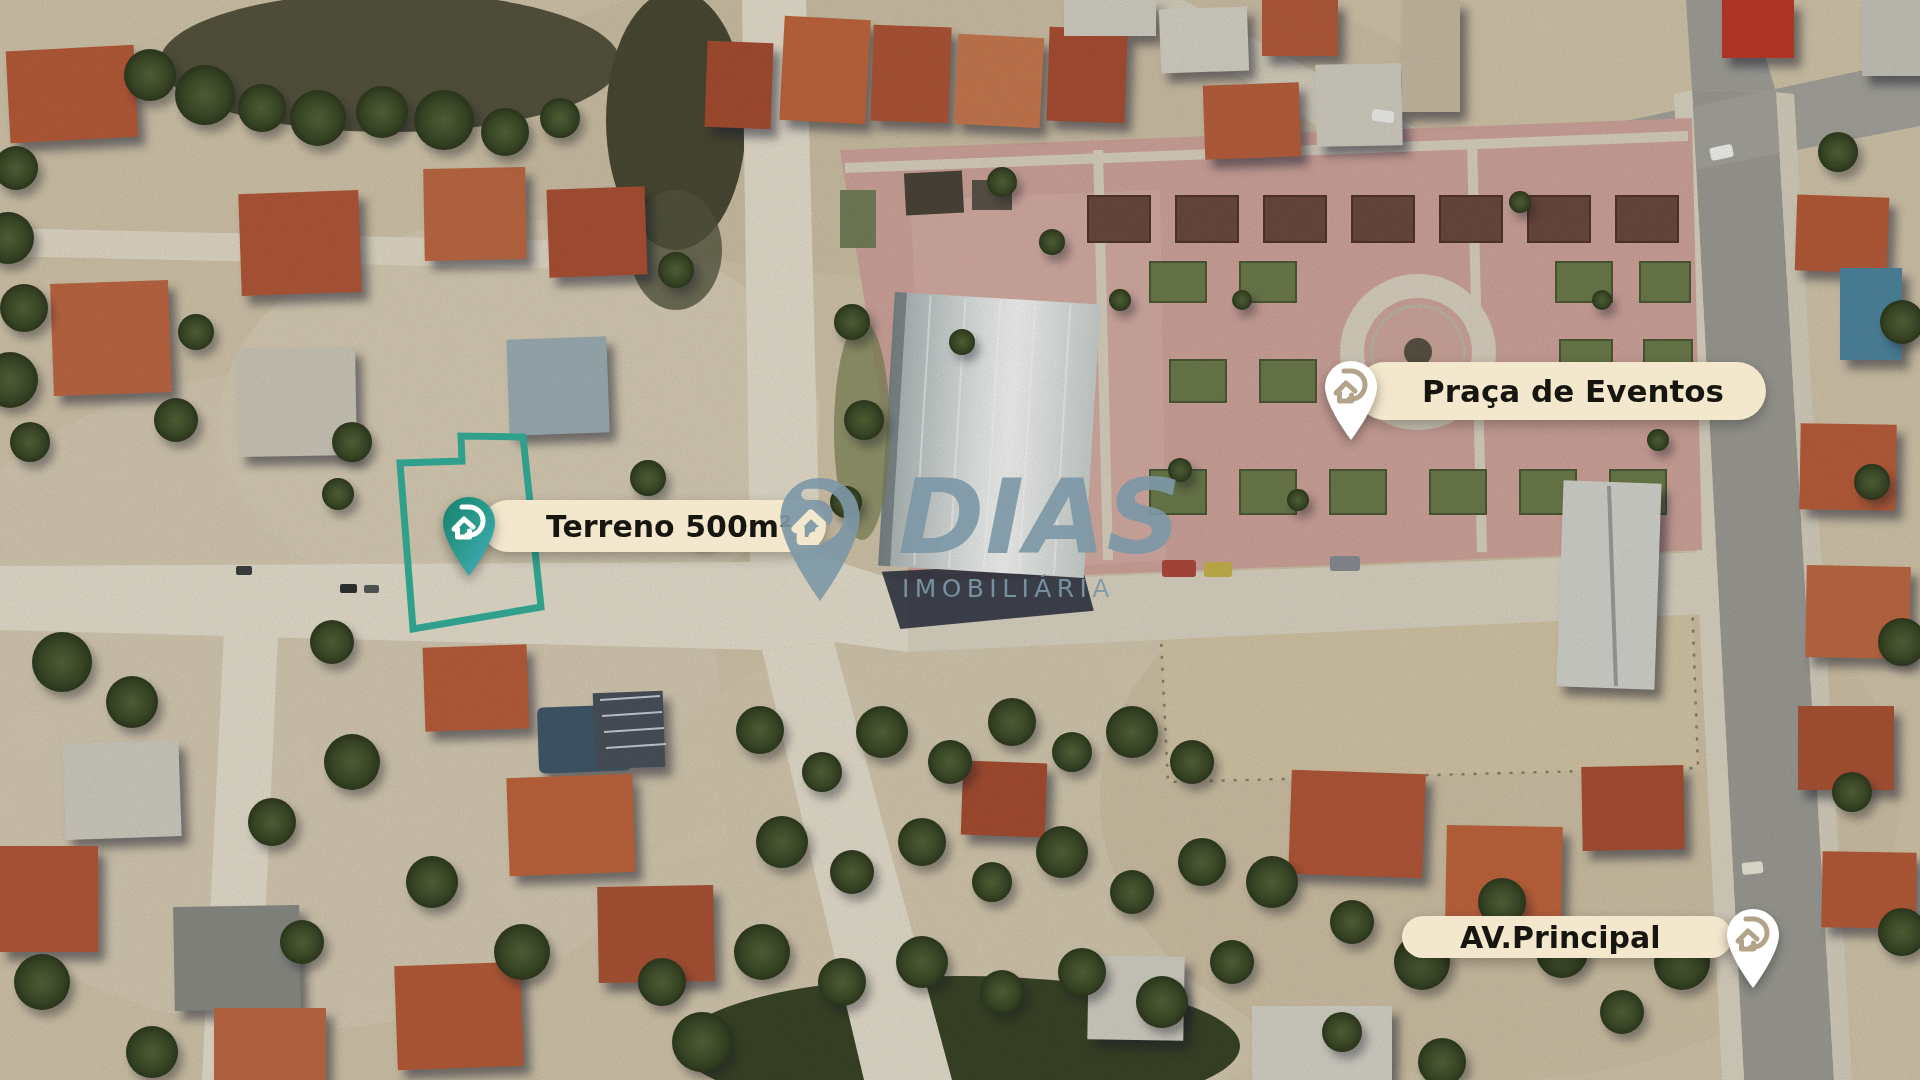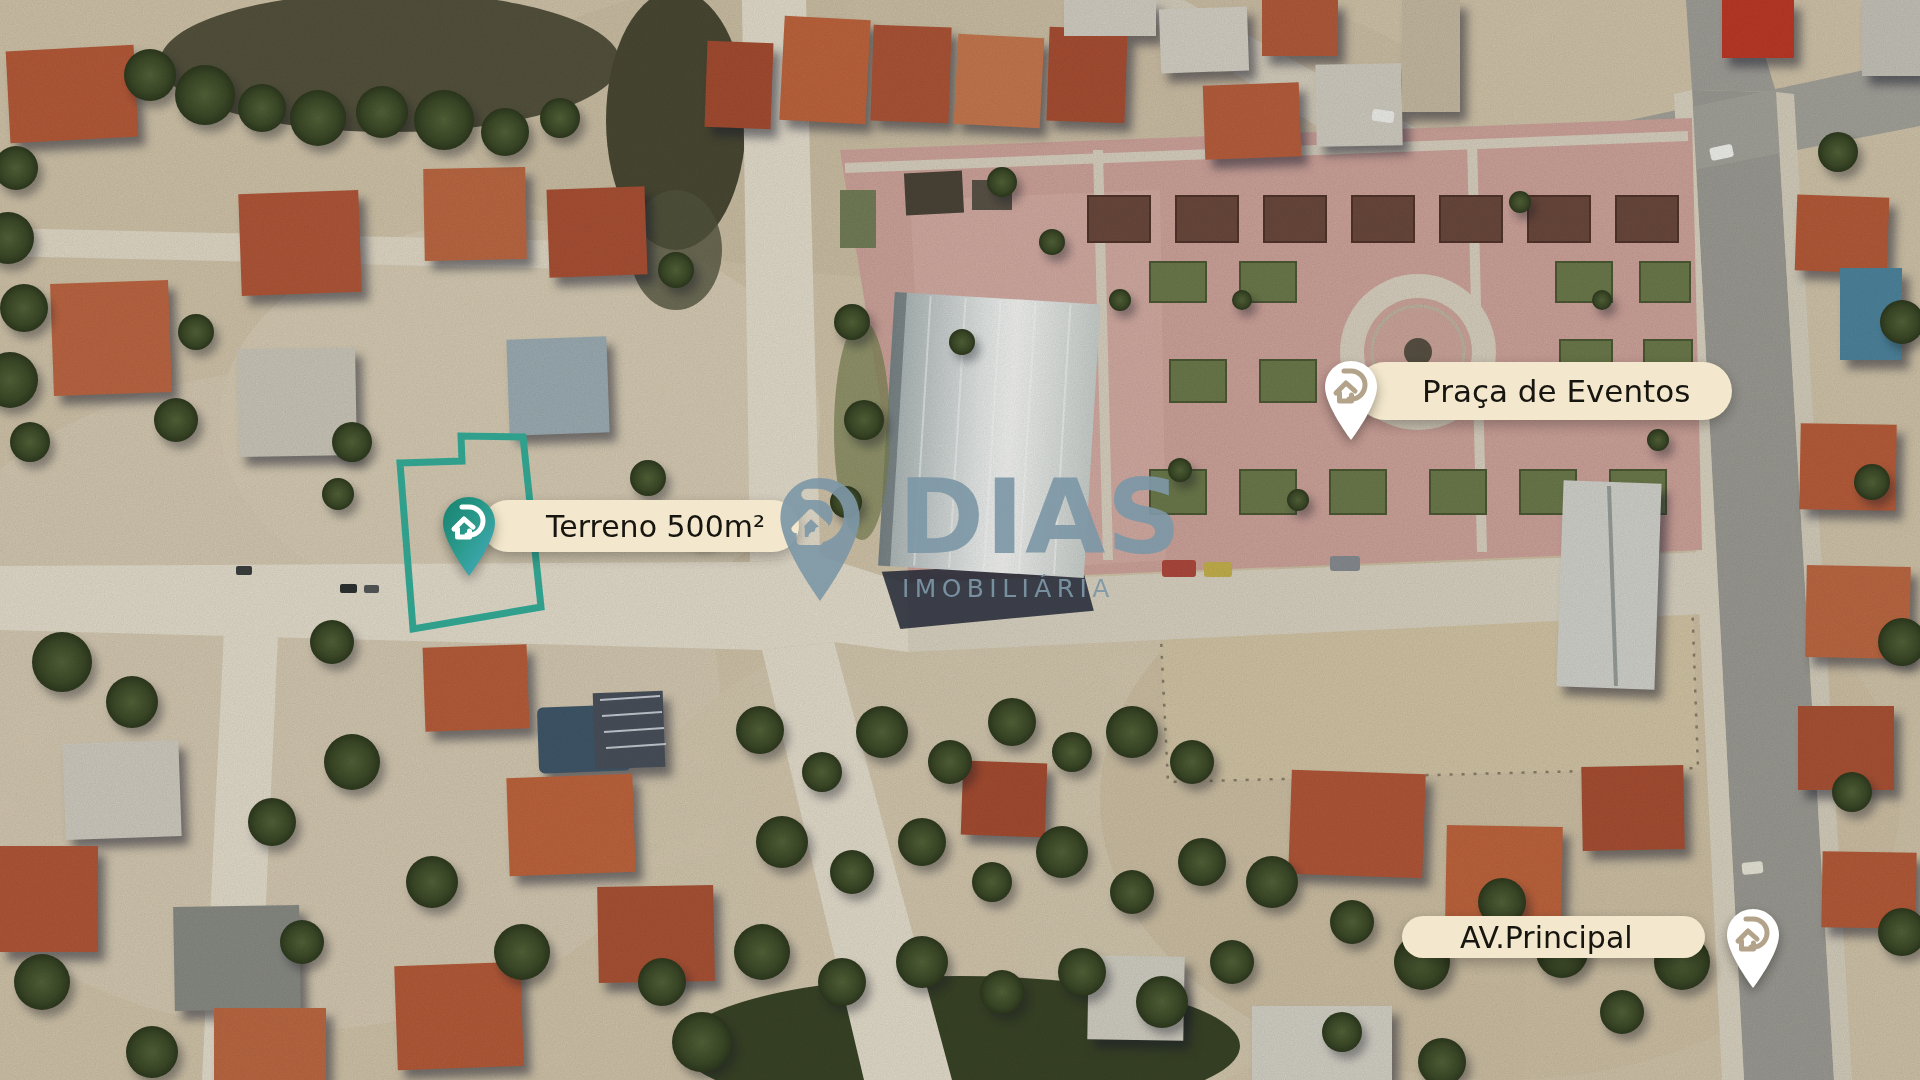--- a/index.html
+++ b/index.html
@@ -6,36 +6,36 @@
   .scene{
     position:relative;width:1920px;height:1080px;overflow:hidden;
     background:#d8cbb0;font-family:"DejaVu Sans",sans-serif;
   }
   .bg{position:absolute;inset:0;display:block;}
   .houses{filter:drop-shadow(7px 9px 5px rgba(25,28,45,.5));}
   .trees{filter:drop-shadow(5px 7px 4px rgba(25,30,40,.38));}
   .outline-svg{position:absolute;left:380px;top:412px;z-index:1;}
   .pill{
     position:absolute;z-index:2;background:#f3e8cd;border-radius:999px;
-    display:flex;align-items:center;font-weight:normal;color:#17150f;
+    display:flex;align-items:center;font-weight:bold;color:#17150f;
     box-shadow:0 5px 14px rgba(0,0,0,.28);white-space:nowrap;
   }
   .pill-terreno{left:482px;top:500px;height:52px;padding:0 34px 0 64px;font-size:30px;}
   .pill-praca{left:1356px;top:362px;height:58px;padding:0 42px 0 66px;font-size:31px;}
   .pill-avenida{left:1402px;top:916px;height:42px;padding:0 72px 0 58px;font-size:30px;}
   .pin{position:absolute;z-index:3;filter:drop-shadow(0 5px 6px rgba(0,0,0,.35));}
   .pin-terreno{left:438px;top:494px;}
   .pin-praca{left:1320px;top:358px;}
   .pin-avenida{left:1722px;top:906px;}
   .watermark{
     position:absolute;left:772px;top:472px;z-index:2;display:flex;gap:30px;
     align-items:flex-start;color:rgba(125,151,166,.92);
   }
   .wm-text{display:flex;flex-direction:column;}
-  .wm-brand{font-size:104px;font-weight:bold;line-height:.88;letter-spacing:1px;}
+  .wm-brand{font-size:104px;font-weight:bold;line-height:.88;letter-spacing:1px;font-style:italic;}
   .wm-tagline{font-size:25px;letter-spacing:5.4px;margin-top:10px;margin-left:4px;}
 </style>
 </head>
 <body>
 
 <div class="scene">
 
   <svg class="bg" viewBox="0 0 1920 1080" aria-hidden="true">
     <defs>
       <radialGradient id="tree">

